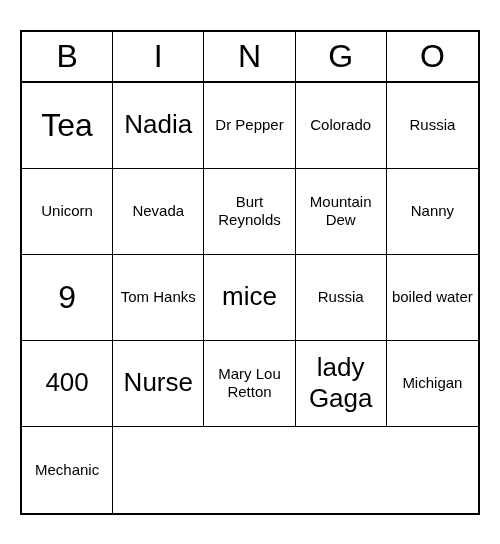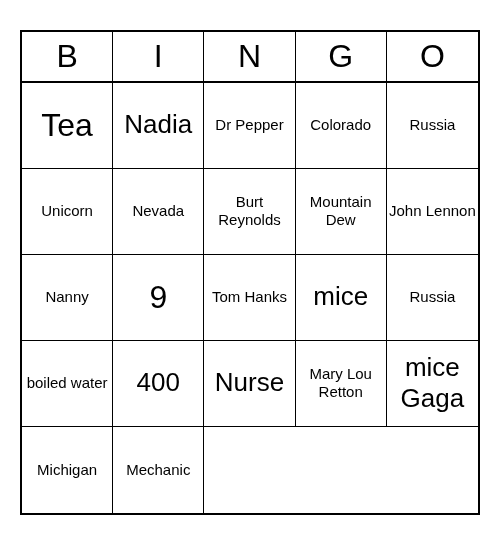--- a/index.html
+++ b/index.html
@@ -75,27 +75,26 @@
   <div class="bingo-grid">
   <div class="bingo-cell xlarge-text">Tea</div>
       <div class="bingo-cell large-text">Nadia</div>
       <div class="bingo-cell">Dr Pepper</div>
       <div class="bingo-cell">Colorado</div>
       <div class="bingo-cell">Russia</div>
       <div class="bingo-cell">Unicorn</div>
       <div class="bingo-cell">Nevada</div>
       <div class="bingo-cell">Burt Reynolds</div>
       <div class="bingo-cell">Mountain Dew</div>
-      <div class="bingo-cell">John Lennon</div>
       <div class="bingo-cell">Nanny</div>
       <div class="bingo-cell xlarge-text">9</div>
       <div class="bingo-cell">Tom Hanks</div>
       <div class="bingo-cell large-text">mice</div>
       <div class="bingo-cell">Russia</div>
       <div class="bingo-cell">boiled water</div>
       <div class="bingo-cell large-text">400</div>
       <div class="bingo-cell large-text">Nurse</div>
       <div class="bingo-cell">Mary Lou Retton</div>
-      <div class="bingo-cell large-text">mice Gaga</div>
+      <div class="bingo-cell large-text">lady Gaga</div>
       <div class="bingo-cell">Michigan</div>
       <div class="bingo-cell">Mechanic</div>
     </div>
 </div>
 
 </body></html>

